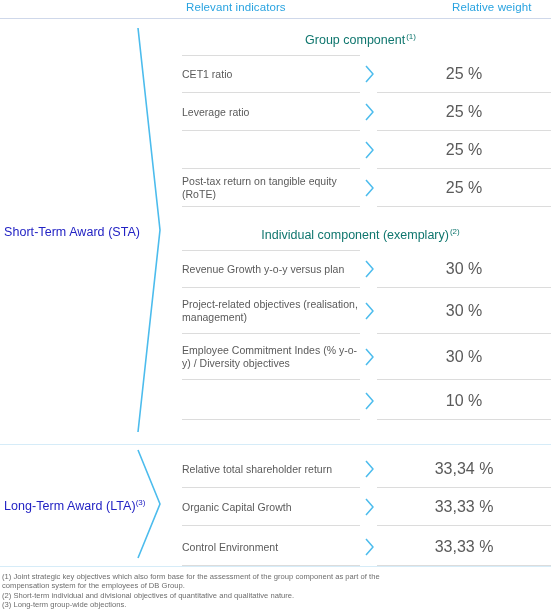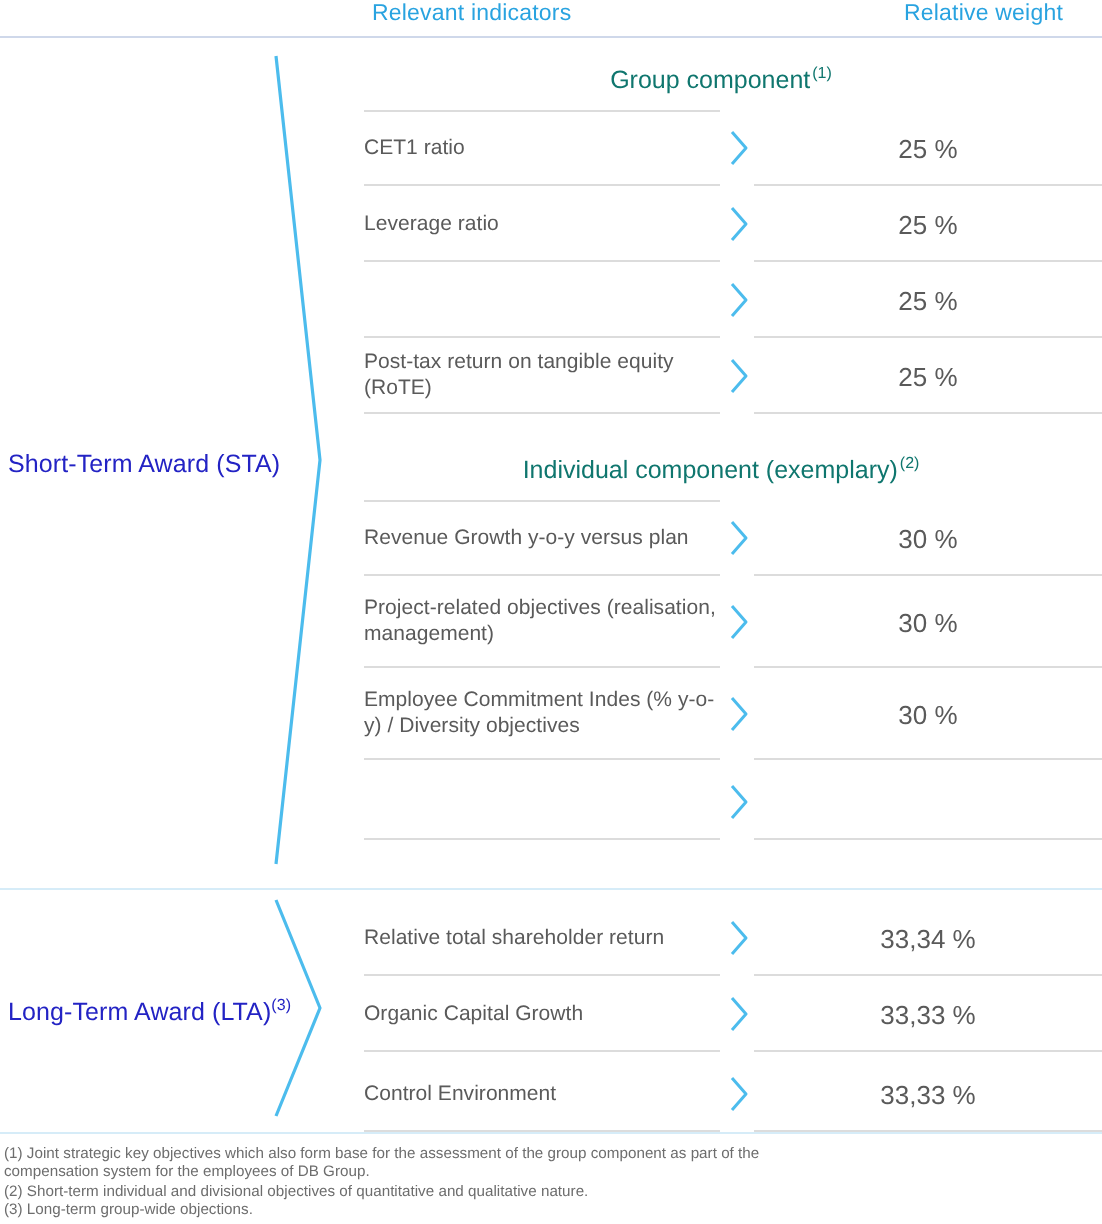--- a/index.html
+++ b/index.html
@@ -112,21 +112,21 @@
     color: #5a5a5a;
     letter-spacing: .02px;
   }
   .row .cell-weight {
     position: absolute;
     left: 195px; top: 0;
     width: 174px; height: 38px;
     display: flex;
     align-items: center;
     justify-content: center;
-    font-size: 13px;
+    font-size: 16px;
     color: #5a5a5a;
   }
   .row .rule-left {
     position: absolute;
     left: 0; bottom: 0;
     width: 178px; height: 1px;
     background: #dcdcdc;
   }
   .row .rule-right {
     position: absolute;
@@ -254,20 +254,21 @@
       <path d="M2 1 L9 9 L2 17" fill="none" stroke="#4cbced" stroke-width="1.5" stroke-linejoin="round"></path>
     </svg>
   <div class="cell-weight" style="height:46px">30 %</div>
   <div class="rule-left"></div>
   <div class="rule-right"></div>
 </div>
 <div class="row" style="top:382px">
   <svg class="chevron-mini" width="11" height="18" viewBox="0 0 11 18">
       <path d="M2 1 L9 9 L2 17" fill="none" stroke="#4cbced" stroke-width="1.5" stroke-linejoin="round"></path>
     </svg>
+  <div class="cell-weight">10 %</div>
   <div class="rule-left"></div>
   <div class="rule-right"></div>
 </div>
 
 <div class="row" style="top:450px">
   <div class="cell-indicator">Relative total shareholder return</div>
   <svg class="chevron-mini" width="11" height="18" viewBox="0 0 11 18">
       <path d="M2 1 L9 9 L2 17" fill="none" stroke="#4cbced" stroke-width="1.5" stroke-linejoin="round"></path>
     </svg>
   <div class="cell-weight">33,34 %</div>

